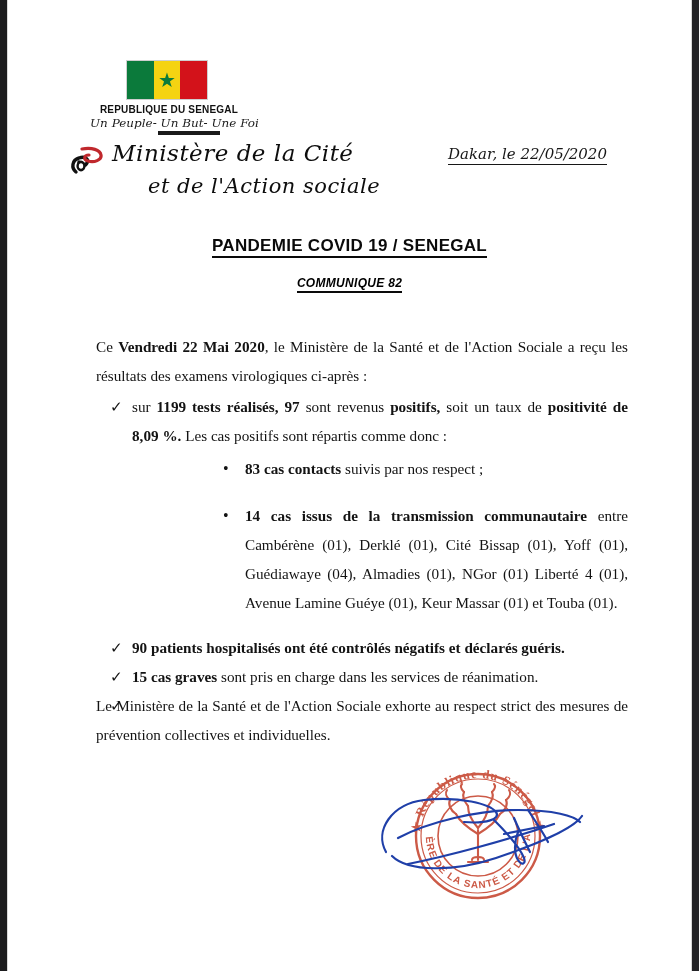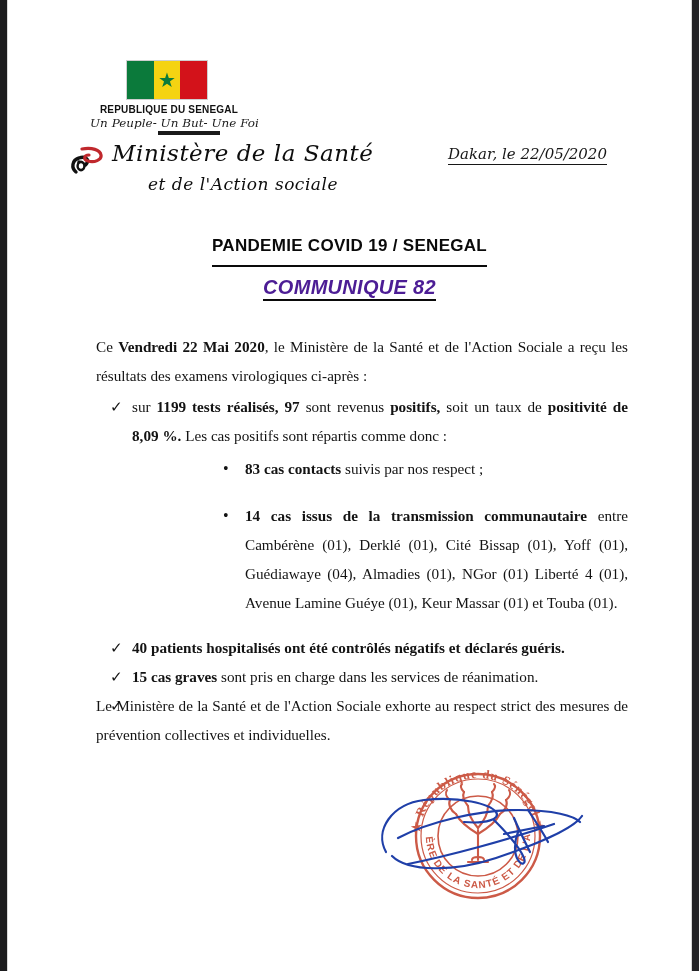--- a/index.html
+++ b/index.html
@@ -46,42 +46,42 @@
   .caduceus{position:absolute;left:0;top:6px;width:34px;height:30px;}
   .ministry{
     position:absolute;left:42px;top:0;
     font-family:"DejaVu Serif", serif;
     font-style:italic;font-size:23px;color:#0d0d0d;
     white-space:nowrap;letter-spacing:.5px;
   }
   .ministry2{
     position:absolute;left:78px;top:34px;
     font-family:"DejaVu Serif", serif;
-    font-style:italic;font-size:17px;color:#0d0d0d;
+    font-style:italic;font-size:21px;color:#0d0d0d;
     white-space:nowrap;letter-spacing:.5px;
   }
   .dateline{
     position:absolute;left:440px;top:145px;
     font-family:"DejaVu Serif", serif;
     font-style:italic;font-size:15px;color:#171717;
     white-space:nowrap;
     border-bottom:1.5px solid #171717;padding-bottom:1px;
   }
 
   
   .title{
     position:absolute;left:0;top:236px;width:683px;text-align:center;
     font-family:"Liberation Sans", sans-serif;
     font-weight:bold;font-size:17px;letter-spacing:.3px;color:#0a0a0a;
   }
-  .title span{border-bottom:2px solid #0a0a0a;padding-bottom:10px;}
+  .title span{border-bottom:2px solid #0a0a0a;padding-bottom:1px;}
   .subtitle{
     position:absolute;left:0;top:276px;width:683px;text-align:center;
     font-family:"Liberation Sans", sans-serif;
-    font-weight:bold;font-style:italic;font-size:20px;letter-spacing:.3px;color:#4c1d95;
+    font-weight:bold;font-style:italic;font-size:12px;letter-spacing:.3px;color:#000000;
   }
   .subtitle span{border-bottom:2px solid #0a0a0a;padding-bottom:1px;}
 
   
   .body{position:absolute;left:80px;top:332px;width:540px;color:#131313;}
   p.para{
     margin:0 0 0 8px;font-size:15.2px;line-height:29px;
     text-align:justify;text-justify:inter-word;
   }
   b{font-weight:bold;}
@@ -131,21 +131,21 @@
 
     <div class="rule"></div>
 
     <div class="minwrap">
       <svg class="caduceus" viewBox="0 0 34 30">
         <path d="M6 26 C1 22 2 14 9 12 C15 10 19 13 17 17 C15 21 9 20 9 16" fill="none" stroke="#111111" stroke-width="3.4" stroke-linecap="round"></path>
         <path d="M12 3 C22 1 30 4 31 9 C32 14 24 17 18 15 C13 13.5 14 9 19 9" fill="none" stroke="#c0282d" stroke-width="3.2" stroke-linecap="round"></path>
         <ellipse cx="11" cy="20" rx="4.6" ry="5.4" fill="#111111"></ellipse>
         <ellipse cx="11" cy="20" rx="2.2" ry="2.8" fill="#ffffff"></ellipse>
       </svg>
-      <div class="ministry">Ministère de la Santé</div>
+      <div class="ministry">Ministère de la Cité</div>
       <div class="ministry2">et de l'Action sociale</div>
     </div>
 
     <div class="dateline">Dakar, le 22/05/2020</div>
   </div>
 
   <div class="title">
     <span>PANDEMIE COVID 19 / SENEGAL</span>
   </div>
   <div class="subtitle">
@@ -167,21 +167,21 @@
         <span class="mk">•</span><b>83 cas contacts</b><span> suivis par nos respect ;</span>
       </li>
       <li class="gap"></li>
       <li>
         <span class="mk">•</span><b>14 cas issus de la transmission communautaire</b><span> entre Cambérène (01), Derklé (01), Cité Bissap (01), Yoff  (01), Guédiawaye (04), Almadies (01), NGor (01) Liberté 4 (01), Avenue Lamine Guéye (01), Keur Massar (01) et Touba (01).</span>
       </li>
     </ul>
 
     <ul class="checks">
       <li>
-        <span class="mk">✓</span><b>40 patients hospitalisés ont été contrôlés négatifs et déclarés guéris.</b><span></span>
+        <span class="mk">✓</span><b>90 patients hospitalisés ont été contrôlés négatifs et déclarés guéris.</b><span></span>
       </li>
       <li>
         <span class="mk">✓</span><b>15 cas graves</b><span> sont pris en charge dans les services de réanimation.</span>
       </li>
       <li>
         <span class="mk">✓</span><b></b>
       </li>
     </ul>
 
 

